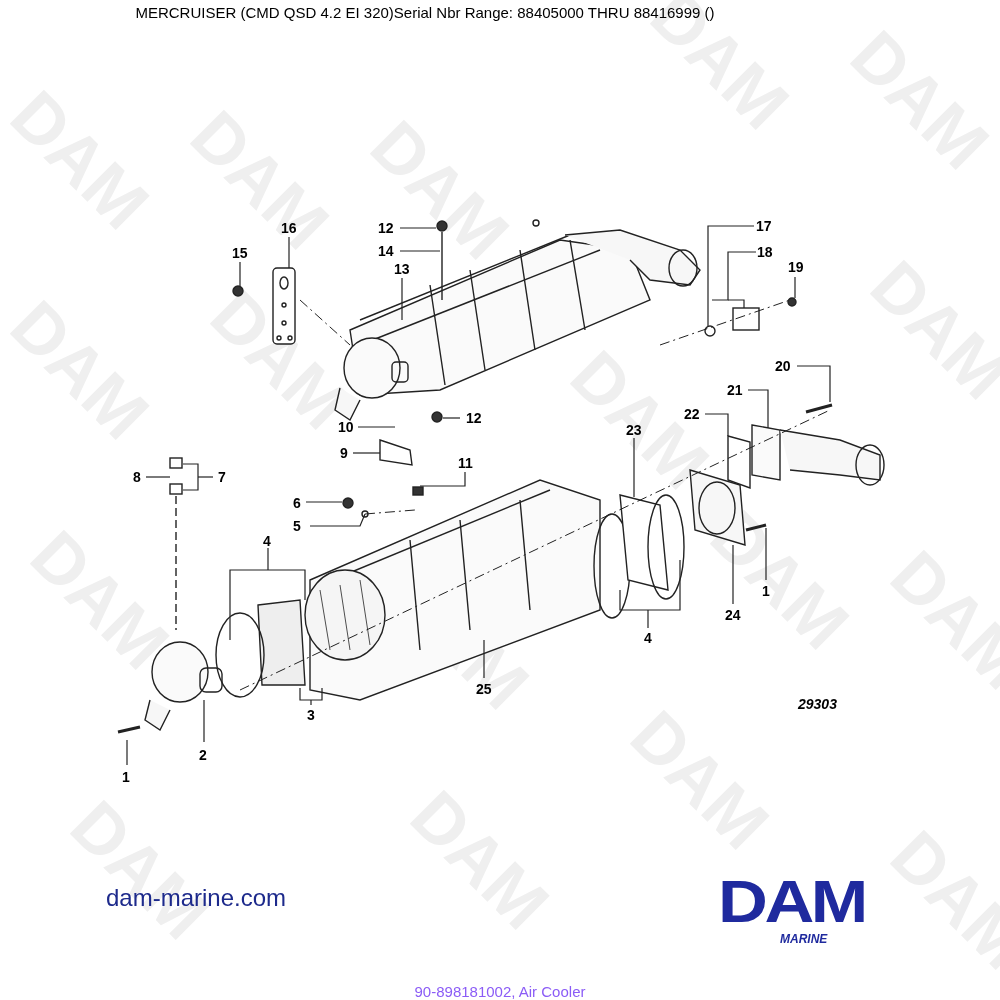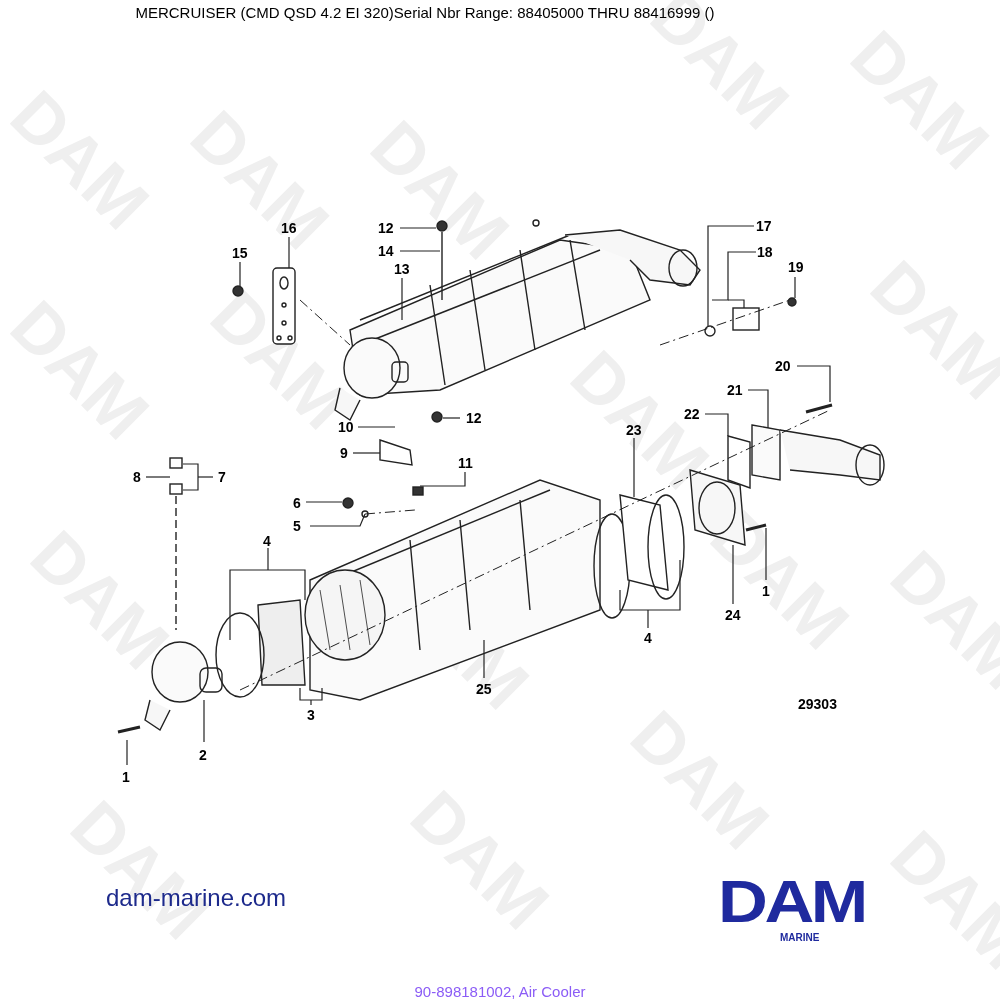--- a/index.html
+++ b/index.html
@@ -2,25 +2,25 @@
 <html><head>
 <meta charset="utf-8">
 <style>
   html,body{margin:0;padding:0;background:#fff;}
   body{width:1000px;height:1000px;position:relative;overflow:hidden;font-family:"Liberation Sans",sans-serif;}
   .title{position:absolute;top:4px;left:0;width:850px;text-align:center;font-size:15px;color:#000;}
   .footer{position:absolute;top:983px;left:0;width:1000px;text-align:center;font-size:15px;color:#8b5cf6;}
   .site{position:absolute;left:106px;top:884px;font-size:24px;color:#1d2a8c;}
   .logo{position:absolute;left:718px;top:876px;width:180px;}
   .logo-text{font-family:"Liberation Sans",sans-serif;font-weight:900;font-size:60px;line-height:52px;color:#1f2a9e;letter-spacing:-3px;transform:scaleX(1.15);transform-origin:left;}
-  .logo-sub{position:absolute;left:62px;top:56px;font-size:10px;font-weight:bold;color:#1f2a9e;}
+  .logo-sub{position:absolute;left:62px;top:56px;font-size:12px;font-weight:bold;color:#1f2a9e;font-style:italic;}
   .wm{position:absolute;font-size:70px;font-weight:900;color:#efefef;transform:rotate(45deg);pointer-events:none;}
   svg.diagram{position:absolute;left:0;top:0;}
   .lbl{font-family:"Liberation Sans",sans-serif;font-size:14px;font-weight:bold;fill:#000;}
-  .fig{position:absolute;left:798px;top:696px;font-size:14px;font-weight:bold;}
+  .fig{position:absolute;left:798px;top:696px;font-size:14px;font-weight:bold;font-style:italic;}
 </style>
 </head>
 <body>
 
 <div>
   <div class="wm" style="left:0px;top:120px;">DAM</div>
   <div class="wm" style="left:180px;top:140px;">DAM</div>
   <div class="wm" style="left:360px;top:150px;">DAM</div>
   <div class="wm" style="left:640px;top:20px;">DAM</div>
   <div class="wm" style="left:840px;top:60px;">DAM</div>

